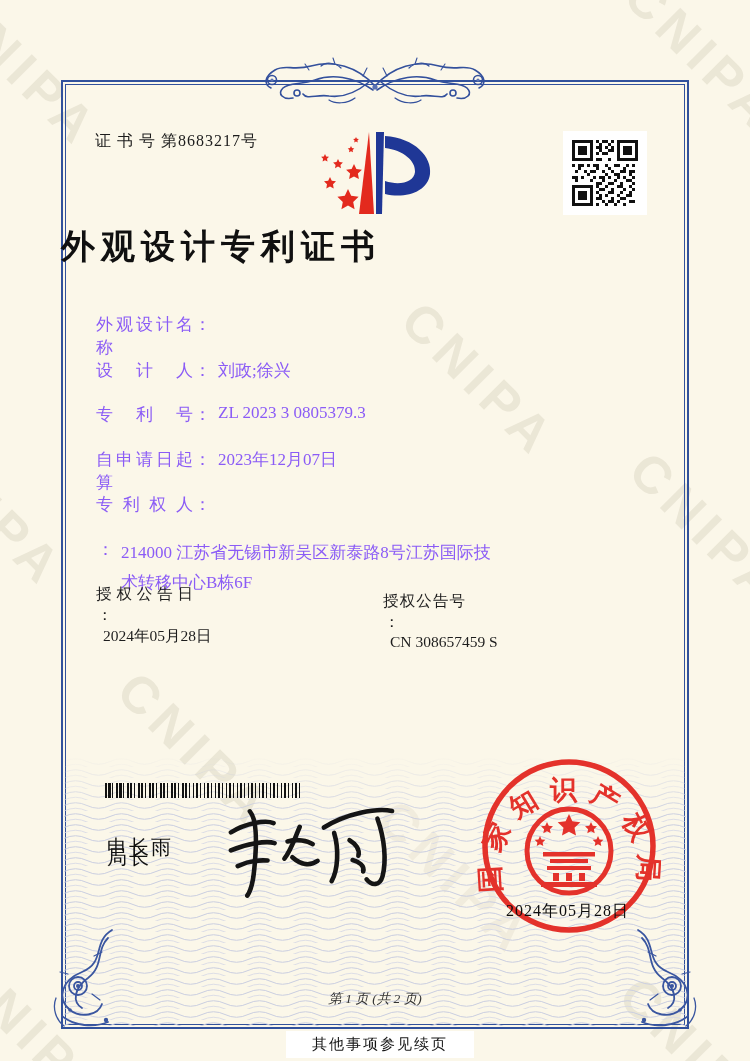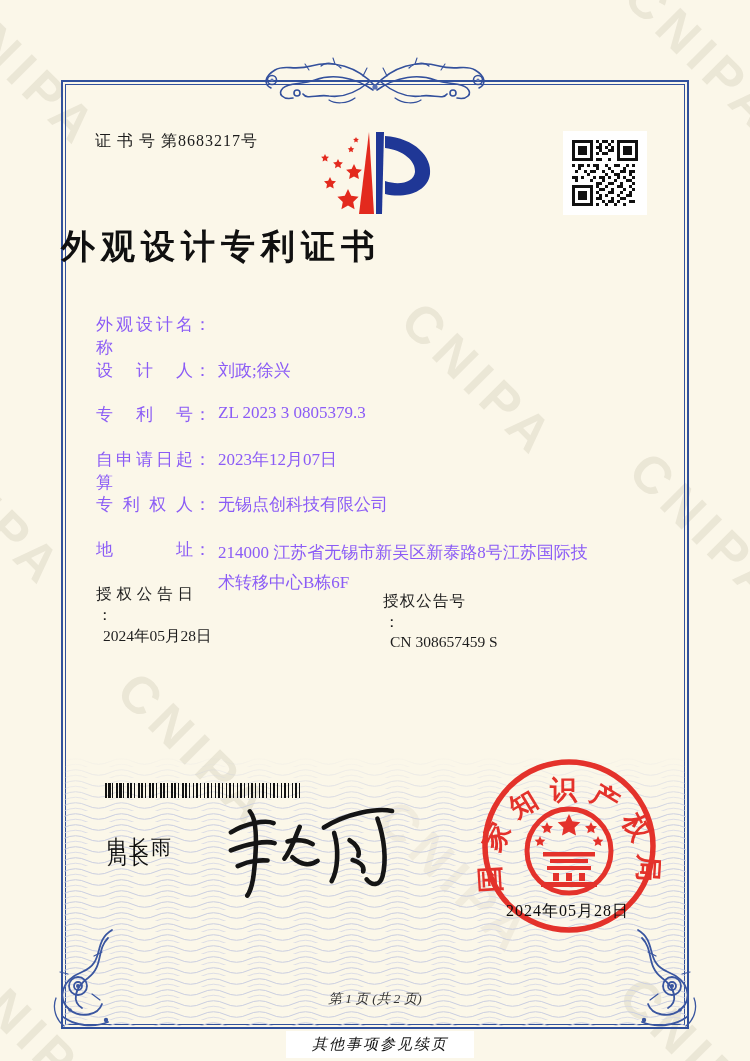--- a/index.html
+++ b/index.html
@@ -60,21 +60,21 @@
   .official{left:107px;font-family:Liberation Serif, serif;
     font-size:20px;color:#111;letter-spacing:2px;}
   .sig{left:222px;top:796px;transform:rotate(-3deg);}
   .seal{left:477px;top:756px;}
   .seal-date{left:506px;top:901px;font-size:16px;color:#0d0d0d;letter-spacing:1px;z-index:5;}
   .page-indicator{left:61px;top:990px;width:628px;text-align:center;
     font-size:13.5px;color:#333;font-style:italic;}
   .cont-note{
     left:286px;top:1031px;width:188px;height:27px;background:#ffffff;
     display:flex;align-items:center;justify-content:center;
-    font-size:15px;font-style:italic;color:#141414;letter-spacing:2px;
+    font-size:15px;color:#141414;letter-spacing:2px;
   }
   .flourish{z-index:3;}
 </style>
 </head>
 <body>
 
 <span class="wm" style="left:-25px;top:-20px">CNIPA</span>
 <span class="wm" style="left:655px;top:-35px">CNIPA</span>
 <span class="wm" style="left:432px;top:290px">CNIPA</span>
 <span class="wm" style="left:-60px;top:420px">CNIPA</span>
@@ -203,24 +203,22 @@
   <span class="field-value">ZL 2023 3 0805379.3</span>
 </div>
 <div class="field-row" style="top:448px">
   <span class="field-label">自申请日起算</span>
     <span class="field-colon">：</span>
   <span class="field-value">2023年12月07日</span>
 </div>
 <div class="field-row" style="top:493px">
   <span class="field-label">专利权人</span>
     <span class="field-colon">：</span>
-  <span class="field-value">无锡点创科技有限公司</span>
 </div>
 <div class="field-row" style="top:538px">
-  <span class="field-label">地址</span>
     <span class="field-colon">：</span>
   <span class="field-value wrap">214000 江苏省无锡市新吴区新泰路8号江苏国际技术转移中心B栋6F</span>
 </div>
 <div class="grant-pair" style="left:96px;top:584px">
   <span class="field-label">授权公告日</span>
     <span class="field-colon">：</span>
   <span class="field-value">2024年05月28日</span>
 </div>
 <div class="grant-pair" style="left:383px;top:591px">
   <span class="field-label" style="width:82px">授权公告号</span>

